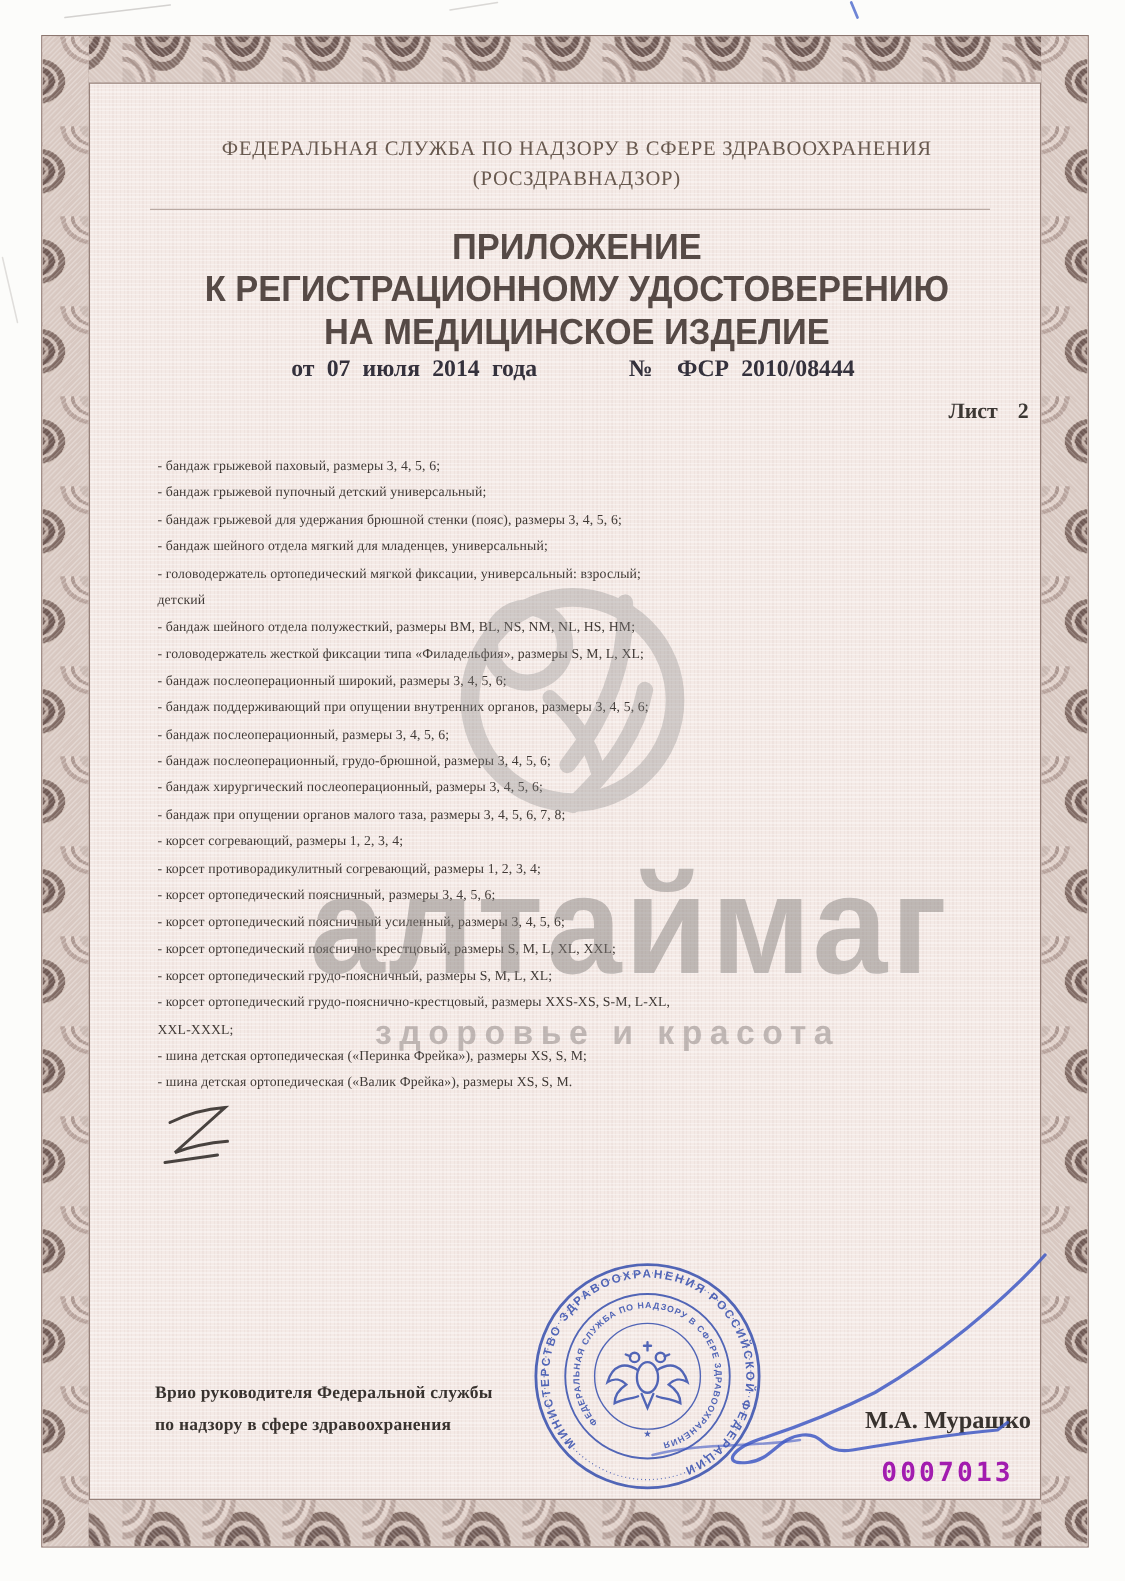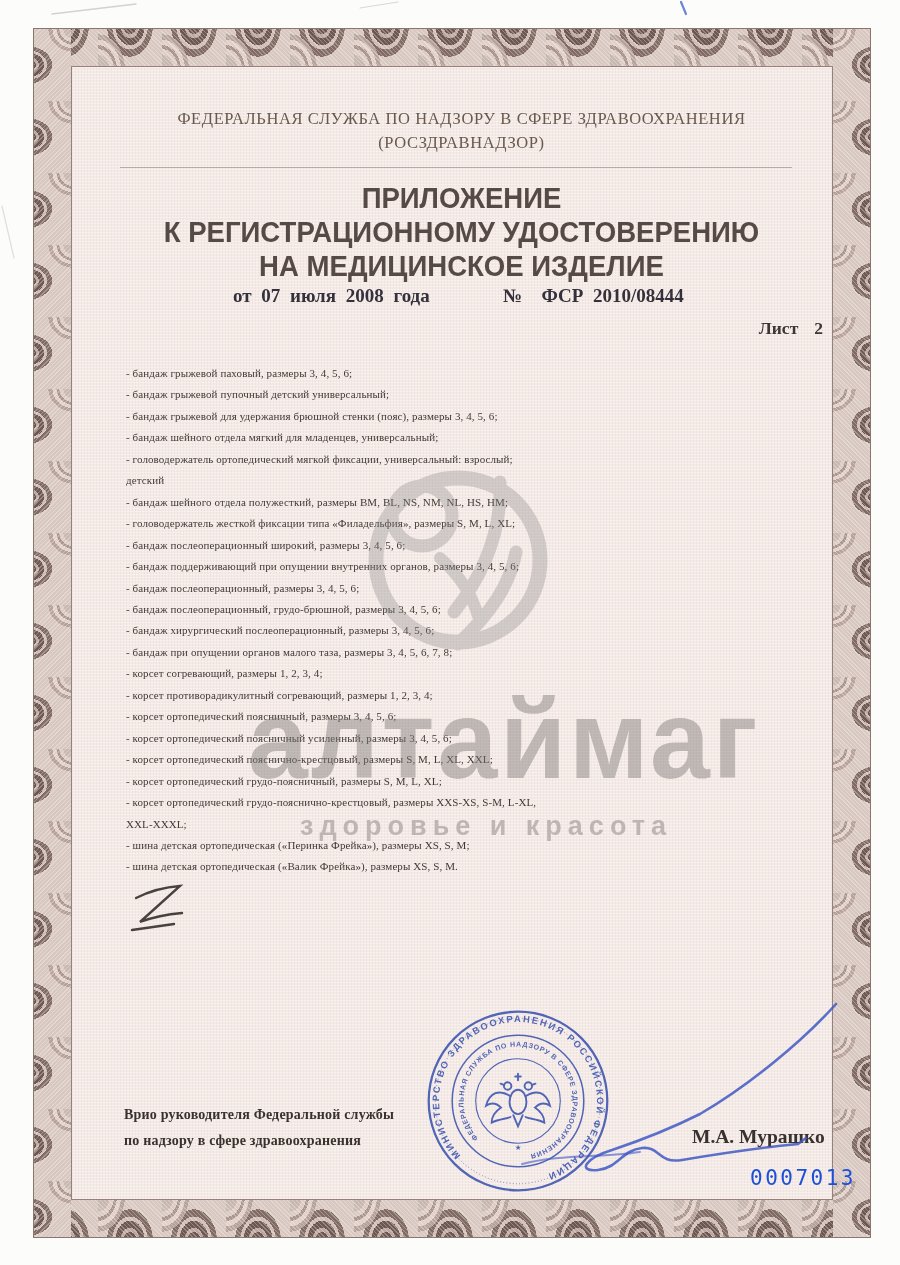--- a/index.html
+++ b/index.html
@@ -42,22 +42,22 @@
   .divider{left:120px;top:167px;width:672px;height:1px;background:#b9a9a2;}
   .title-line{font-family:"Liberation Sans", sans-serif;font-weight:bold;font-size:29px;
       color:#564a46;transform:scaleX(.95);}
   .reg{font-weight:bold;font-size:19px;color:#34313c;white-space:pre;word-spacing:5px;}
   .sheet{top:318px;right:100px;display:flex;gap:16px;font-weight:bold;font-size:17.5px;color:#3c3733;}
   .device-list{left:126px;top:363px;width:690px;font-size:11px;line-height:21.45px;
       color:#403a36;letter-spacing:.1px;z-index:2;}
   .device-item{white-space:pre-line;}
   .footer-line{font-weight:bold;font-size:14px;color:#38322e;letter-spacing:.2px;z-index:2;}
   .signer{left:692px;top:1126px;font-weight:bold;font-size:19.5px;color:#38322e;z-index:2;}
-  .serial{left:750px;top:1166px;font-family:"DejaVu Sans Mono", monospace;font-weight:normal;
-      font-size:21px;letter-spacing:2.5px;color:#1d4ed8;z-index:2;}
+  .serial{left:705px;top:1166px;font-family:"DejaVu Sans Mono", monospace;font-weight:bold;
+      font-size:21px;letter-spacing:2.5px;color:#a21caf;z-index:2;}
   
   .wm{z-index:3;pointer-events:none;}
   .wm-logo{left:352px;top:462px;width:212px;height:200px;opacity:.32;}
   .wm-brand{left:248px;top:684px;font-family:"Liberation Sans", sans-serif;font-weight:bold;
       font-size:112px;line-height:1;letter-spacing:3px;color:rgba(127,122,119,.46);
       transform:scaleX(.96);transform-origin:left top;white-space:nowrap;}
   .wm-tagline{left:300px;top:787px;font-family:"Liberation Sans", sans-serif;font-weight:600;
       font-size:27px;letter-spacing:6px;color:rgba(148,138,136,.55);white-space:nowrap;margin-top:24px;}
   
   .stamp{left:424px;top:1007px;width:188px;height:188px;z-index:4;opacity:.88;}
@@ -77,21 +77,21 @@
   </div>
 
   <div class="abs centered org-line" style="top:109px">ФЕДЕРАЛЬНАЯ СЛУЖБА ПО НАДЗОРУ В СФЕРЕ ЗДРАВООХРАНЕНИЯ</div>
   <div class="abs centered org-line" style="top:133px">(РОСЗДРАВНАДЗОР)</div>
   <div class="abs divider"></div>
 
   <div class="abs centered title-line" style="top:182px">ПРИЛОЖЕНИЕ</div>
   <div class="abs centered title-line" style="top:216px">К РЕГИСТРАЦИОННОМУ УДОСТОВЕРЕНИЮ</div>
   <div class="abs centered title-line" style="top:250px">НА МЕДИЦИНСКОЕ ИЗДЕЛИЕ</div>
 
-  <div class="abs reg" style="left:233px;top:285px">от 07 июля 2008 года</div>
+  <div class="abs reg" style="left:233px;top:285px">от 07 июля 2014 года</div>
   <div class="abs reg" style="left:503px;top:285px">№  ФСР 2010/08444</div>
 
   <div class="abs sheet">
     <span>Лист</span>
     <span>2</span>
   </div>
 
   <div class="abs device-list">
       <div class="device-item">- бандаж грыжевой паховый, размеры 3, 4, 5, 6;</div>
       <div class="device-item">- бандаж грыжевой пупочный детский универсальный;</div>

